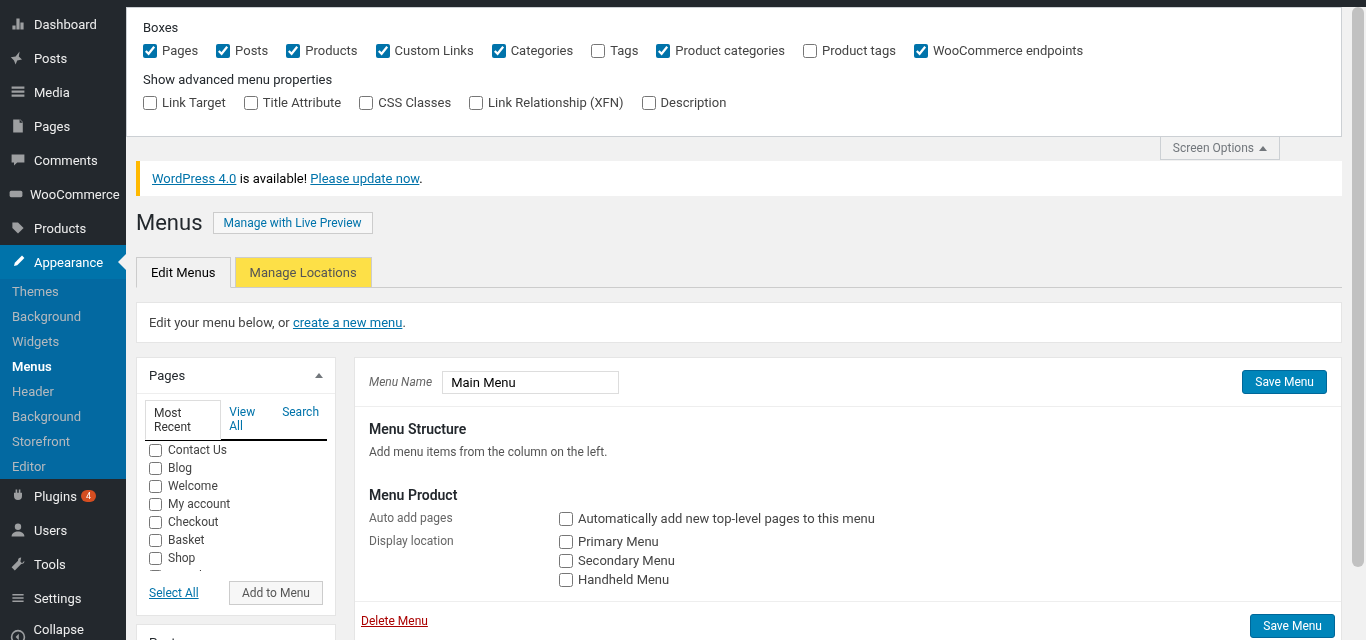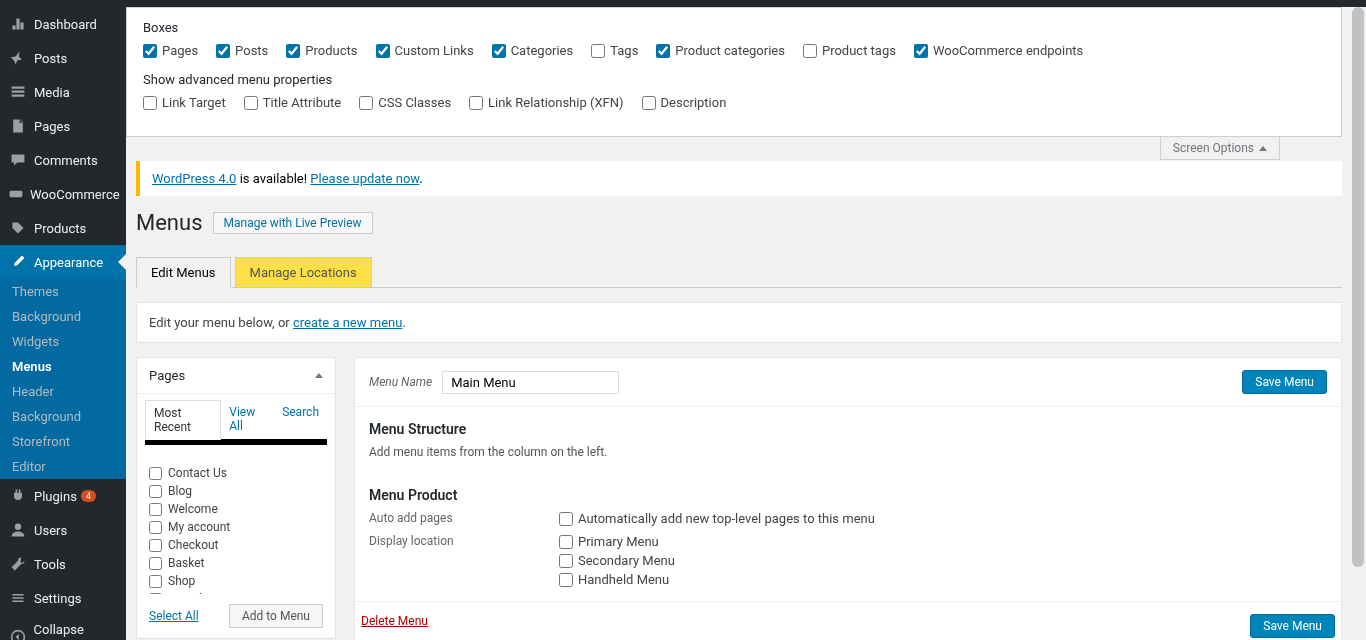--- a/index.html
+++ b/index.html
@@ -31,24 +31,24 @@
 .tab{padding:7px 14px;font-size:13px;border:1px solid #ccc;background:#fde047;color:#555;cursor:pointer;margin-bottom:-1px;margin-right:4px}
 .tab.active{background:#f1f1f1;border-bottom-color:#f1f1f1;color:#000}
 .info-box{background:#fff;border:1px solid #e5e5e5;margin:14px 4px 0 10px;padding:12px;font-size:13px;color:#444}
 .info-box a{color:#0073aa;text-decoration:underline}
 .main-columns{display:flex;margin:14px 4px 0 10px;gap:18px}
 .left-col{width:200px}
 .right-col{flex:1}
 .accordion{background:#fff;border:1px solid #e5e5e5;margin-bottom:8px}
 .accordion-header{padding:10px 12px;font-size:13px;color:#23282d;display:flex;justify-content:space-between;align-items:center;cursor:pointer}
 .accordion-body{padding:0 8px 10px;border-top:1px solid #eee}
-.mini-tabs{display:flex;border-bottom:6px solid #000000;font-size:12px;margin-top:6px}
+.mini-tabs{display:flex;border-bottom:2px solid #000000;font-size:12px;margin-top:6px}
 .mini-tab{padding:5px 8px;color:#0073aa;cursor:pointer}
 .mini-tab.active{border:1px solid #ddd;border-bottom-color:#fff;margin-bottom:-1px;color:#333;background:#fff}
-.page-list{max-height:130px;overflow-y:scroll;margin-top:19px}
+.page-list{max-height:130px;overflow-y:scroll;margin-top:0}
 .page-list-item{display:flex;align-items:center;padding:2px 4px;font-size:12px;color:#444}
 .page-list-item input{margin-right:6px}
 .accordion-footer{display:flex;justify-content:space-between;align-items:center;margin-top:10px;padding:0 4px}
 .link{color:#0073aa;text-decoration:underline;font-size:12px;cursor:pointer}
 .btn{border:1px solid #ccc;background:#f7f7f7;padding:4px 12px;font-size:12px;cursor:pointer;color:#555}
 .menu-editor{background:#fff;border:1px solid #e5e5e5}
 .menu-name-row{display:flex;align-items:center;justify-content:space-between;padding:12px 14px;border-bottom:1px solid #eee}
 .menu-name-left{display:flex;align-items:center;gap:10px}
 .menu-name-label{font-size:12px;font-style:italic;color:#666}
 .text-input{border:1px solid #ddd;padding:3px 8px;font-size:13px;width:177px}

